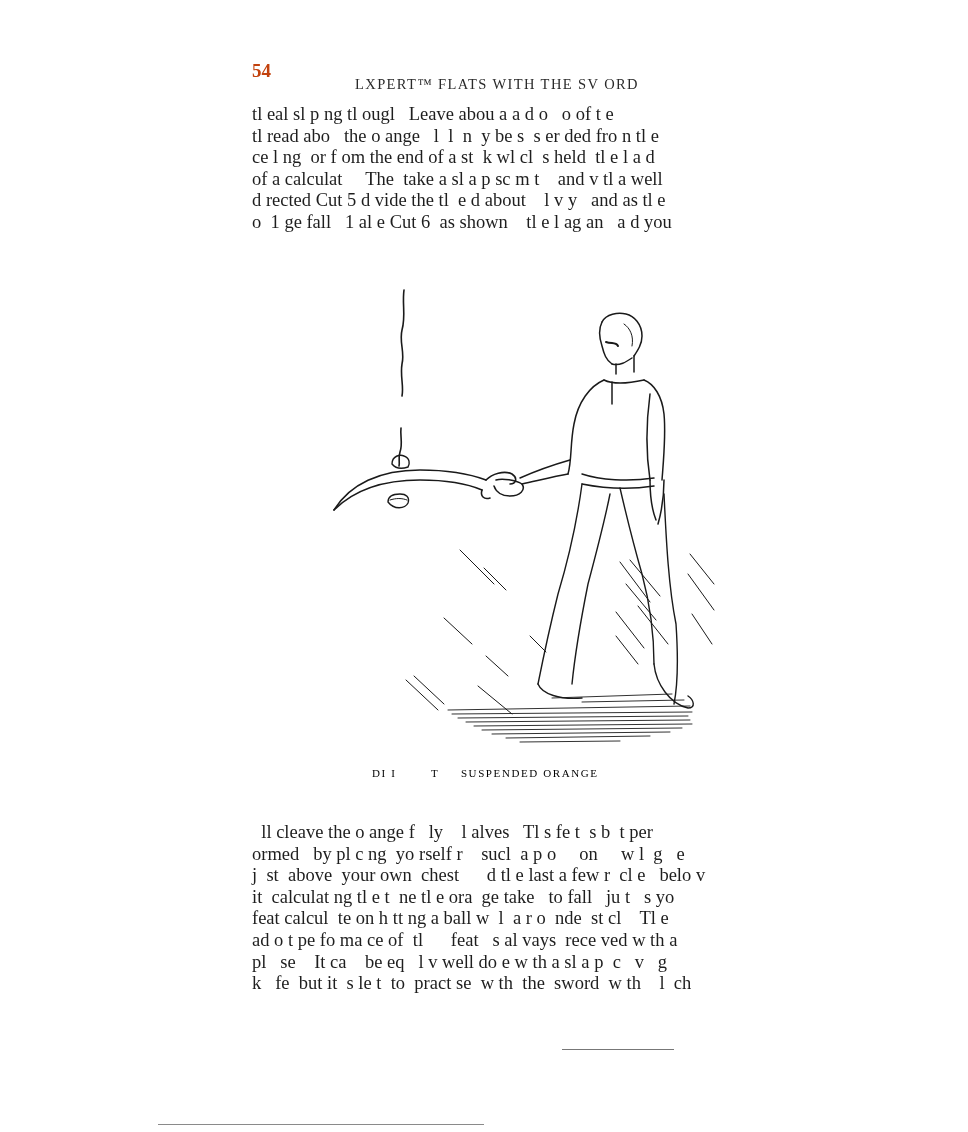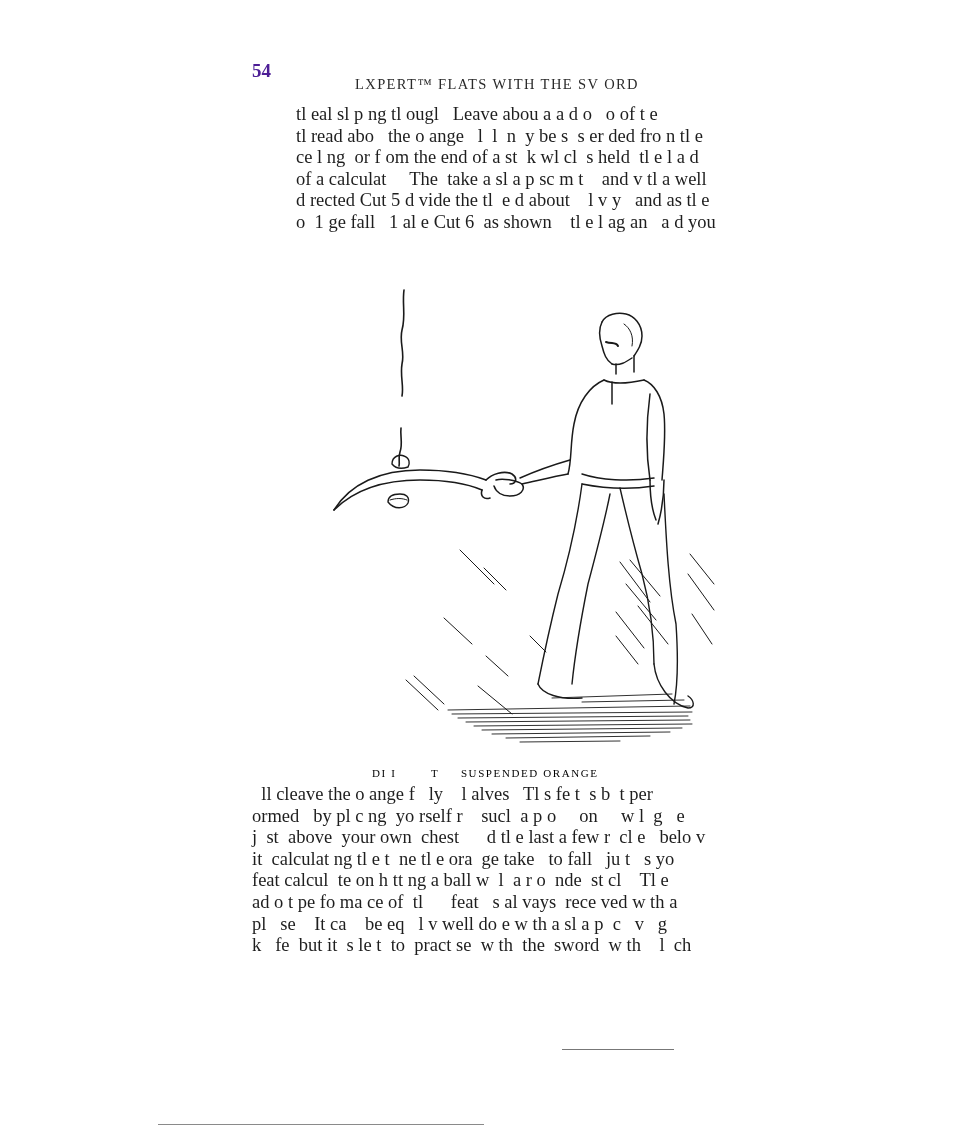--- a/index.html
+++ b/index.html
@@ -28,21 +28,21 @@
     width: 560px;
     height: 24px;
   }
   .page-number {
     position: absolute;
     left: 0;
     top: 0;
     font-family: "Liberation Serif", serif;
     font-size: 19px;
     font-weight: bold;
-    color: #4c1d95;
+    color: #c2410c;
   }
   .running-title {
     position: absolute;
     left: 103px;
     top: 16px;
     font-family: "Liberation Serif", serif;
     font-size: 14.5px;
     letter-spacing: 1.4px;
     color: #2a2a2a;
   }
@@ -53,22 +53,22 @@
   }
   .text-block .line {
     font-family: "Liberation Serif", serif;
     font-size: 18.5px;
     line-height: 21.6px;
     white-space: pre;
     color: #1e1e1e;
     height: 21.6px;
     overflow: visible;
   }
-  .para-top { top: 104px; margin-left: 44px; }
-  .para-bottom { top: 784px; }
+  .para-top { top: 104px; }
+  .para-bottom { top: 822px; }
   .figure {
     position: absolute;
     left: 320px;
     top: 284px;
     width: 400px;
     height: 470px;
   }
   .figure svg { display: block; }
   .caption {
     position: absolute;

